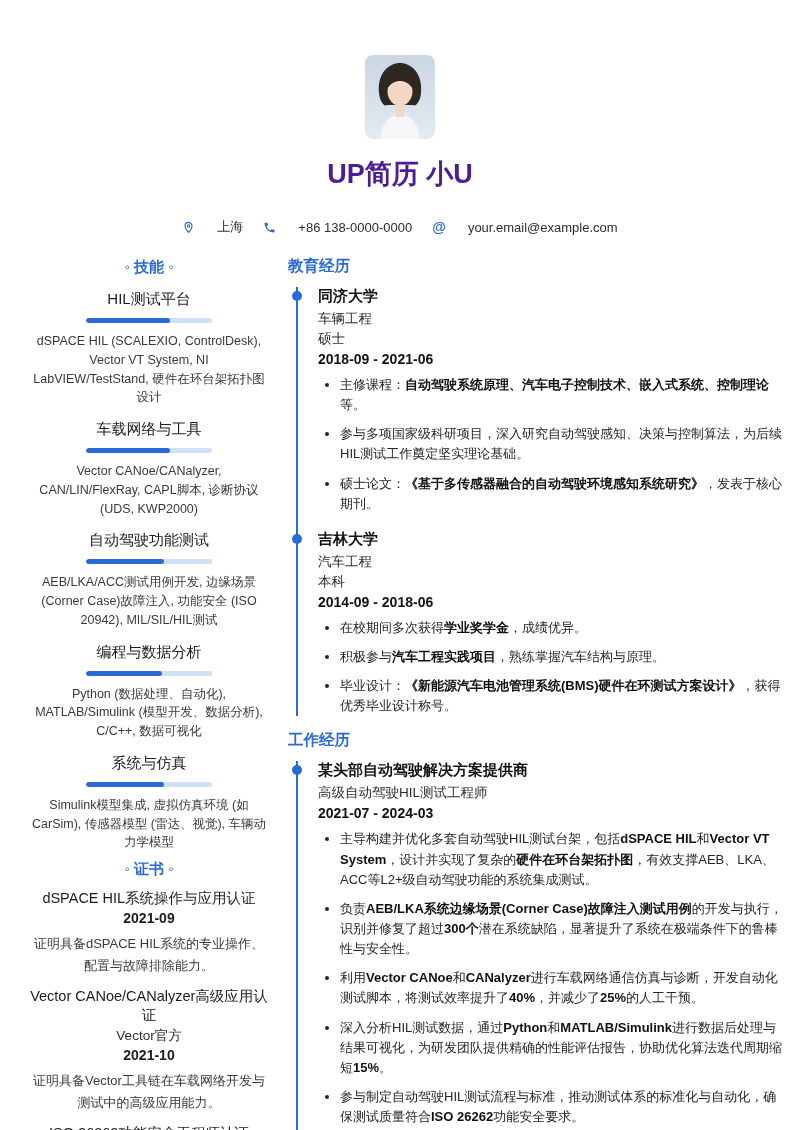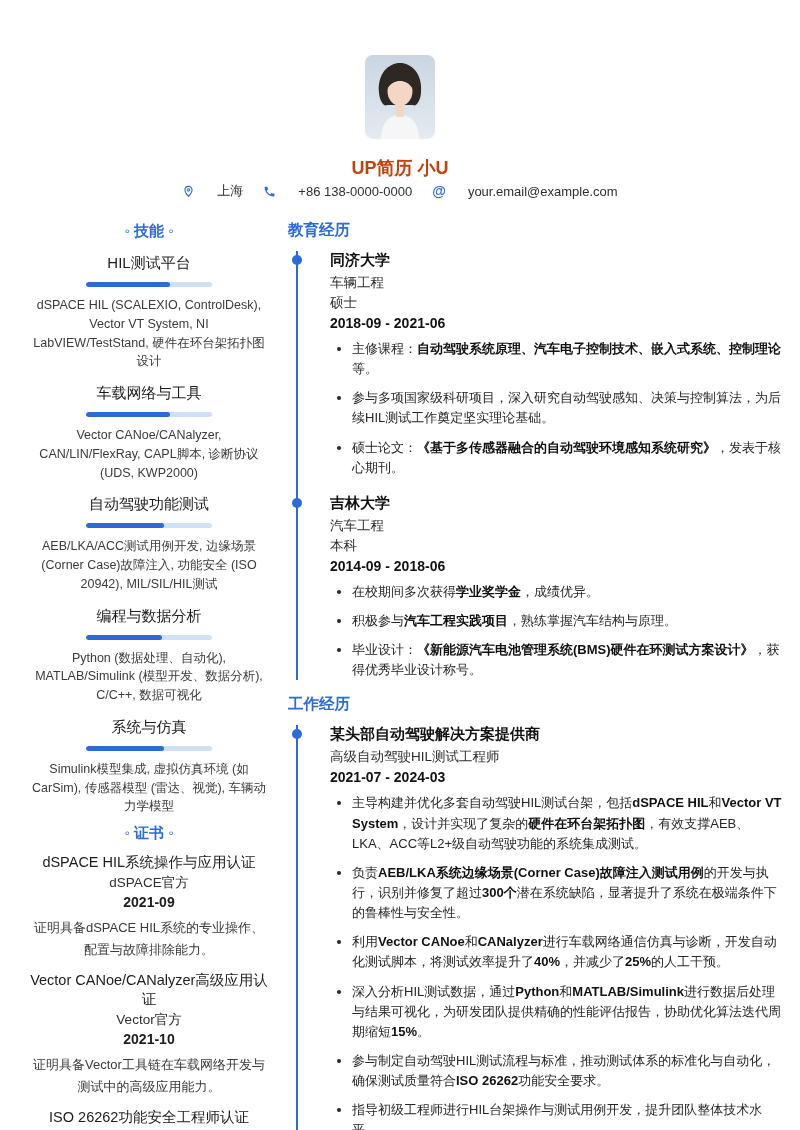--- a/index.html
+++ b/index.html
@@ -11,21 +11,21 @@
   *{box-sizing:border-box;}
   html,body{margin:0;padding:0;}
   body{
     width:800px;height:1130px;overflow:hidden;background:#ffffff;
     font-family:"Liberation Sans","DejaVu Sans",sans-serif;color:var(--body);
   }
   .page{padding-top:55px;}
   
   .header{text-align:center;}
   .avatar{width:70px;height:84px;border-radius:8px;overflow:hidden;display:inline-block;line-height:0;}
-  .name{font-size:18px;font-weight:700;color:#c2410c;margin:13px 0 2px;}
+  .name{font-size:27px;font-weight:700;color:#4c1d95;margin:13px 0 26px;}
   .contact{display:flex;justify-content:center;align-items:center;gap:20px;font-size:13px;color:#2e2e2e;}
   .contact-item{display:flex;align-items:center;gap:22px;}
   .contact-item .ic{color:var(--accent);display:inline-flex;line-height:0;font-size:14px;font-weight:700;}
   
   .columns{display:flex;align-items:flex-start;padding:14px 15px 0 30px;gap:20px;}
   .left{width:238px;flex:none;text-align:center;}
   .right{flex:1;min-width:0;}
   
   .l-sec-title{color:var(--accent);font-weight:700;font-size:15px;margin:8px 0 6px;}
   .l-sec-title::before{content:"◦  ";font-weight:400;}
@@ -35,21 +35,21 @@
   .skill-fill{height:100%;border-radius:3px;background:var(--accent);}
   .skill-desc{font-size:12.5px;color:#3a3a3a;line-height:1.5;}
   .cert{margin-bottom:4px;}
   .cert-name{font-weight:400;font-size:14.5px;color:var(--ink);margin:10px 0 2px;}
   .cert-org{font-size:13.5px;color:#2e2e2e;margin:2px 0;}
   .cert-date{font-weight:700;font-size:14px;color:var(--ink);margin:2px 0 7px;}
   .cert-desc{font-size:13px;color:#3a3a3a;line-height:1.7;margin-bottom:6px;}
   
   .r-sec-title{color:var(--accent);font-weight:700;font-size:15.5px;margin:6px 0 10px;}
   .timeline{border-left:2px solid var(--accent);margin-left:8px;margin-bottom:14px;}
-  .entry{position:relative;padding-left:32px;margin-bottom:16px;}
+  .entry{position:relative;padding-left:20px;margin-bottom:16px;}
   .entry:last-child{margin-bottom:4px;}
   .timeline-dot{position:absolute;left:-6px;top:4px;width:10px;height:10px;border-radius:50%;background:var(--accent);}
   .entry-title{font-weight:700;font-size:15px;color:#121212;margin:0 0 4px;}
   .entry-line{font-size:13.5px;color:#2c2c2c;margin:2px 0;}
   .entry-date{font-weight:700;font-size:14px;color:#121212;margin:3px 0 4px;}
   ul.bullets{margin:8px 0 0;padding-left:22px;list-style:disc;}
   ul.bullets li{font-size:13px;line-height:1.55;margin-bottom:9px;color:#262626;}
   ul.bullets li b{color:#111;}
 </style>
 </head>
@@ -138,21 +138,20 @@
             <div class="skill-bar">
               <div class="skill-fill" style="width: 62%;"></div>
             </div>
             <div class="skill-desc">Simulink模型集成, 虚拟仿真环境 (如CarSim), 传感器模型 (雷达、视觉), 车辆动力学模型</div>
           </div>
         </section>
         <section class="certs-sec">
           <div class="l-sec-title">证书</div>
           <div class="cert">
             <div class="cert-name">dSPACE HIL系统操作与应用认证</div>
-            <div class="cert-org">dSPACE官方</div>
             <div class="cert-date">2021-09</div>
             <div class="cert-desc">证明具备dSPACE HIL系统的专业操作、配置与故障排除能力。</div>
           </div>
           <div class="cert">
             <div class="cert-name">Vector CANoe/CANalyzer高级应用认证</div>
             <div class="cert-org">Vector官方</div>
             <div class="cert-date">2021-10</div>
             <div class="cert-desc">证明具备Vector工具链在车载网络开发与测试中的高级应用能力。</div>
           </div>
           <div class="cert">

